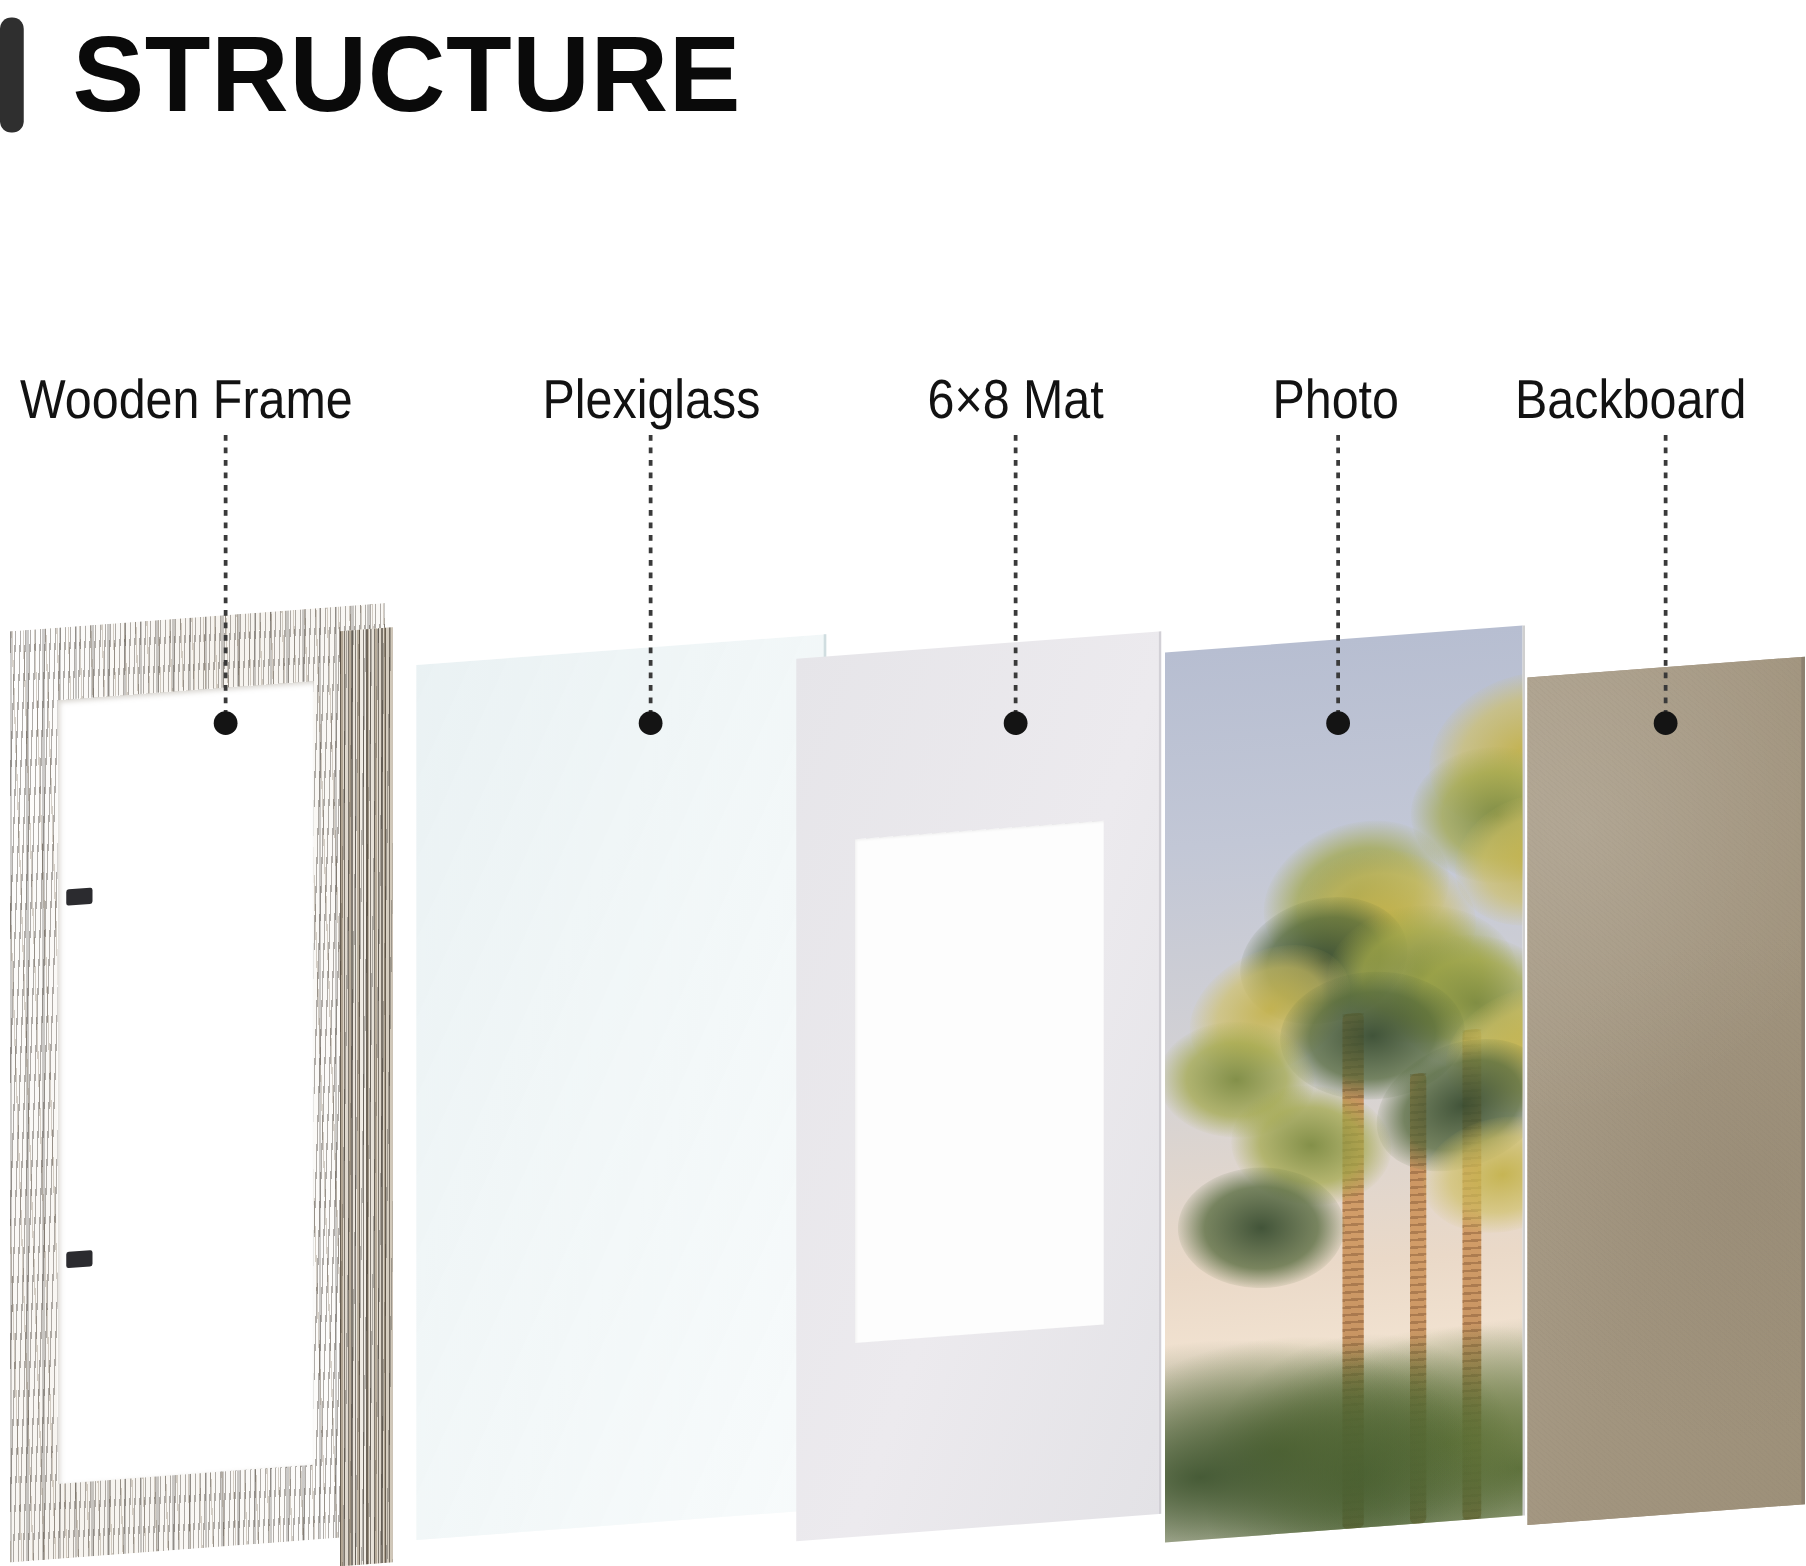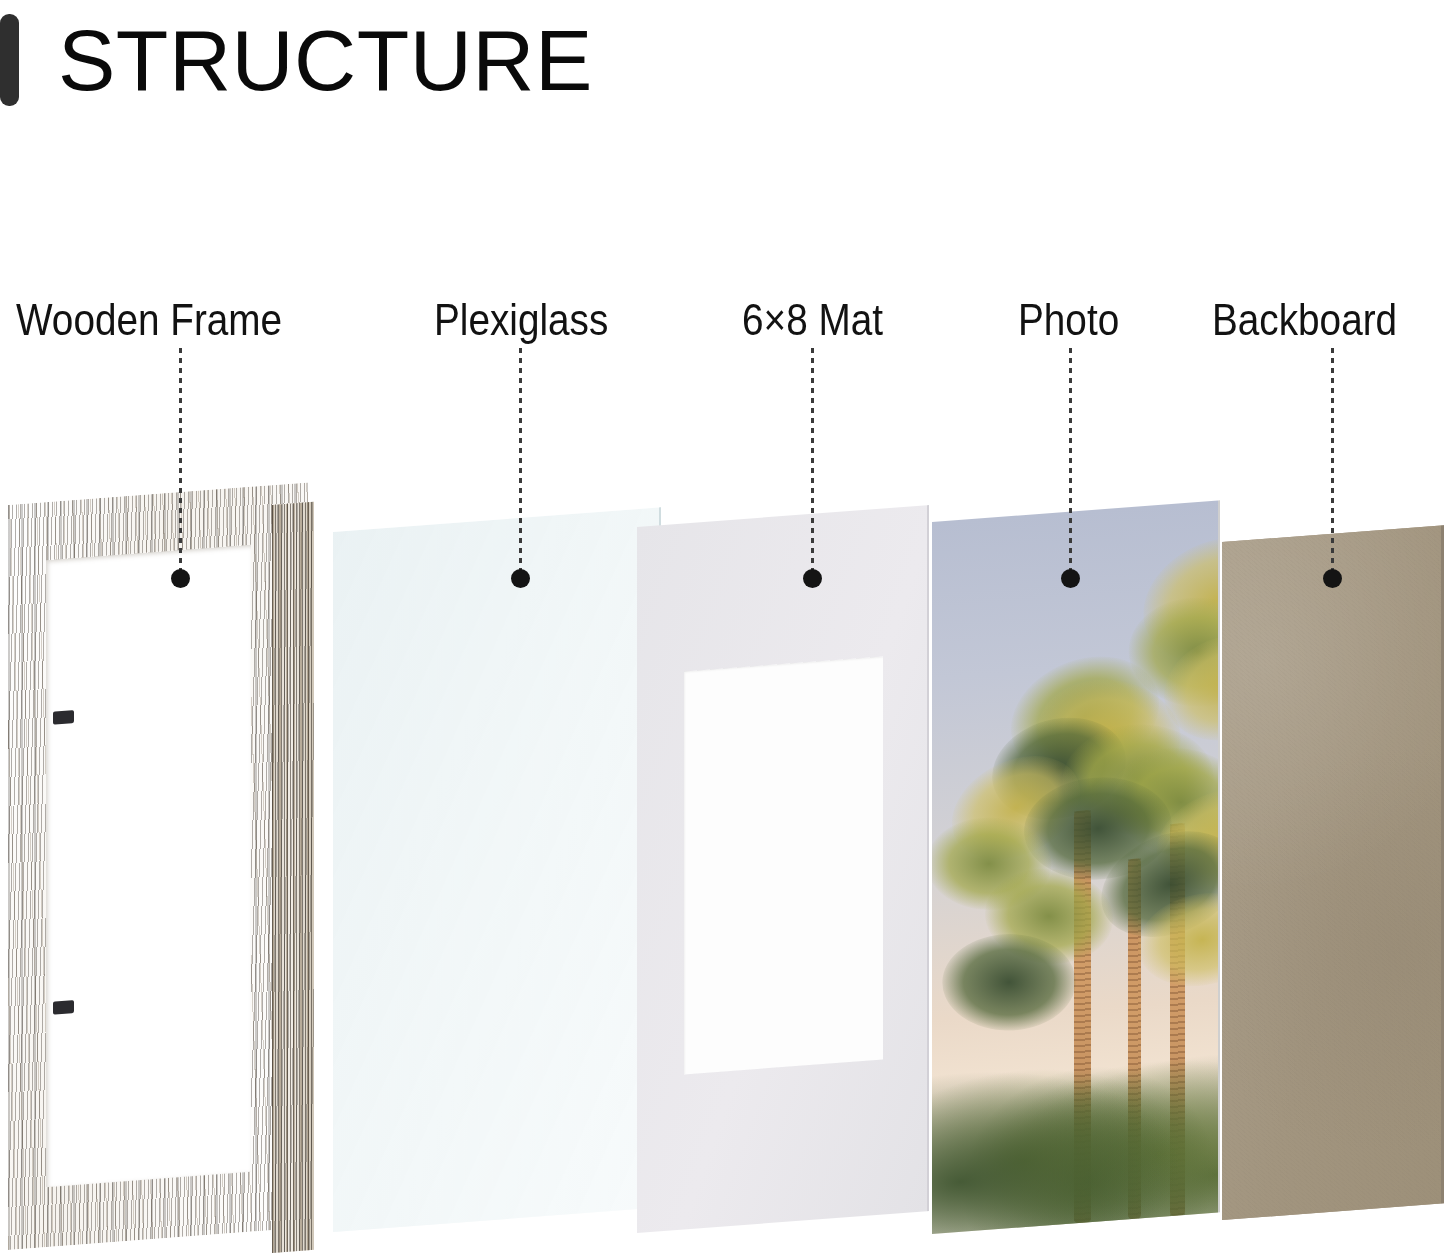--- a/index.html
+++ b/index.html
@@ -24,21 +24,21 @@
     position: absolute;
     left: 0px; top: 14px;
     width: 19px; height: 92px;
     background: #2f2f2f;
     border-radius: 9px;
   }
   #page-title {
     position: absolute;
     left: 58px; top: 8px;
     font-size: 86px;
-    font-weight: normal;
+    font-weight: bold;
     letter-spacing: 0.5px;
     color: #0a0a0a;
     line-height: 104px;
     white-space: nowrap;
     font-family: "Liberation Sans", sans-serif;
   }
 
   
   .layer-label {
     position: absolute;

